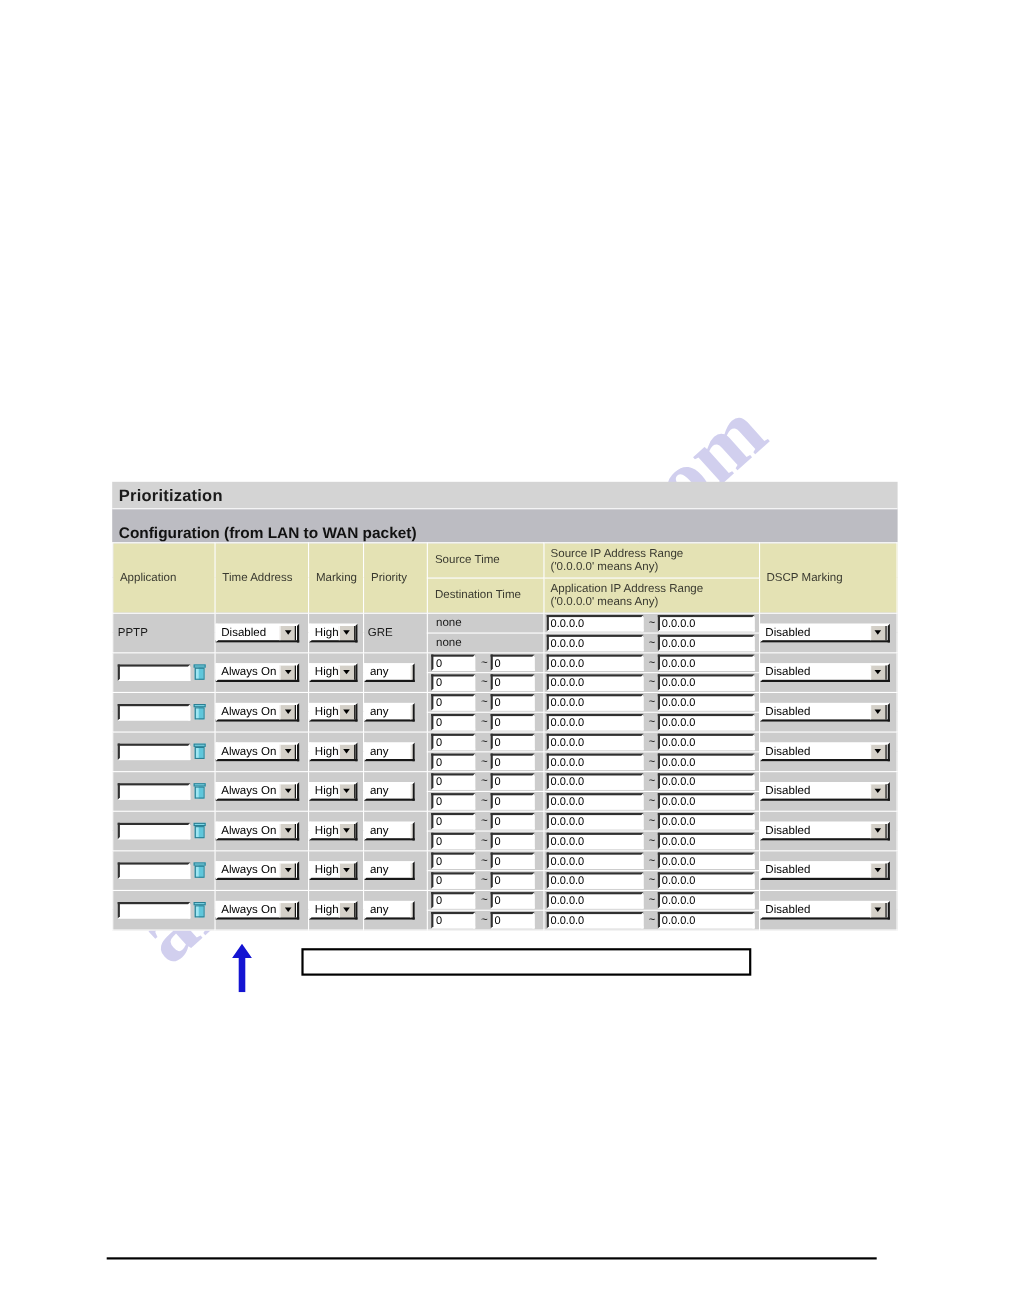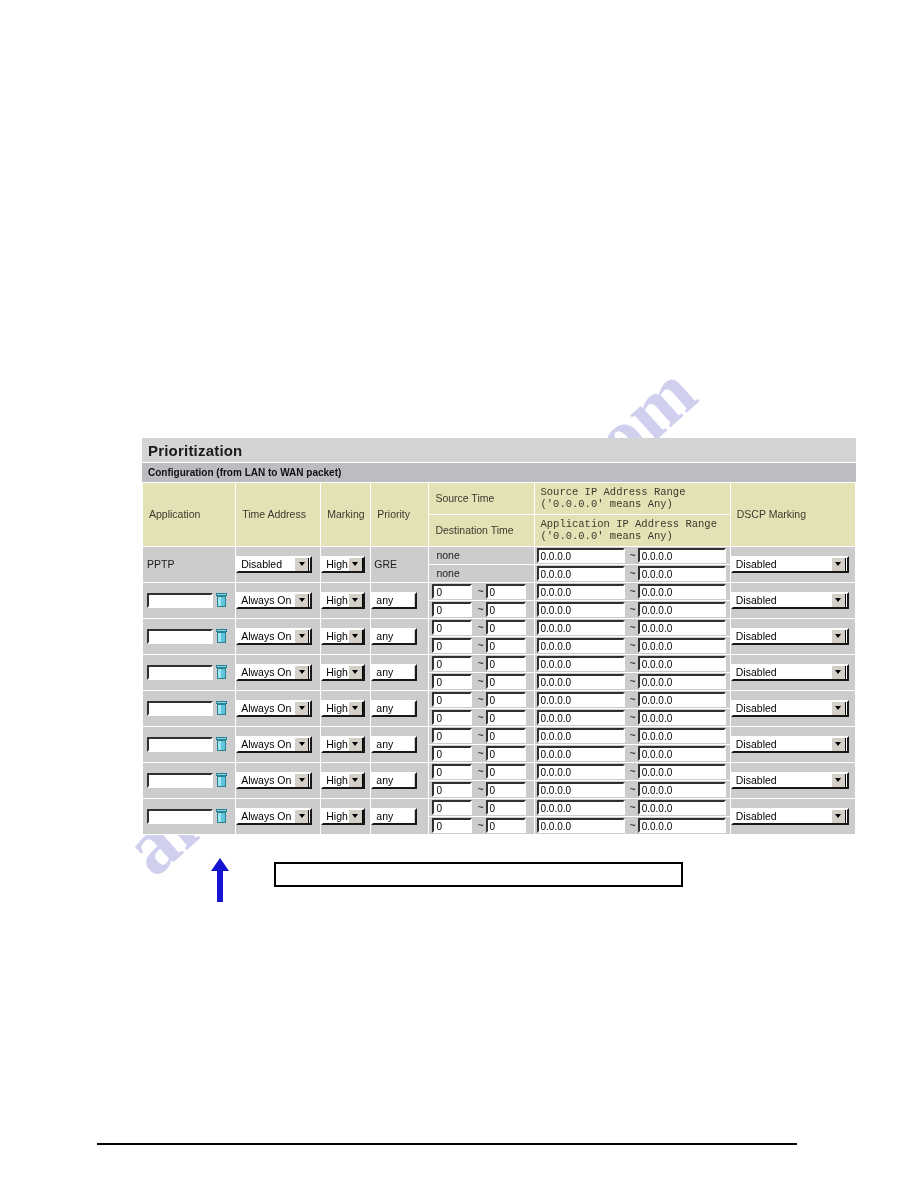--- a/index.html
+++ b/index.html
@@ -47,42 +47,41 @@
 
   
   #panel {
     position: absolute;
     left: 102px;
     top: 438px;
     width: 714px;
     z-index: 10;
     font-size: 11px;
     color: #000;
-    margin-left: 40px;
   }
 
   .title-bar {
     background: #d4d4d4;
     height: 24px;
     padding: 0 0 0 6px;
     display: flex;
     align-items: center;
     font-size: 15px;
     font-weight: bold;
     letter-spacing: .2px;
     color: #1a1a1a;
     font-family: "Liberation Sans", sans-serif;
   }
   .subtitle-bar {
     background: #bcbcc2;
     height: 19px;
-    padding: 0 0 0 6px;
+    padding: 11px 0 0 6px;
     display: flex;
     align-items: center;
-    font-size: 10px;
+    font-size: 14px;
     font-weight: bold;
     color: #111;
     border-top: 1px solid #fff;
   }
 
   table.grid {
     border-collapse: collapse;
     width: 714px;
     table-layout: fixed;
     background: #cccccc;
@@ -103,21 +102,20 @@
     padding: 3px 6px;
     vertical-align: middle;
   }
   .hd-sub {
     font-size: 10.5px;
     color: #3a3a30;
     padding: 4px 6px;
   }
   .hd-ip {
     line-height: 1.18;
-    font-family: Liberation Mono, monospace;
   }
 
   
   .cell { padding: 4px 5px; }
   .cell-sub {
     padding: 2px 4px;
     height: 17px;
     box-sizing: border-box;
     display: flex;
     align-items: center;

